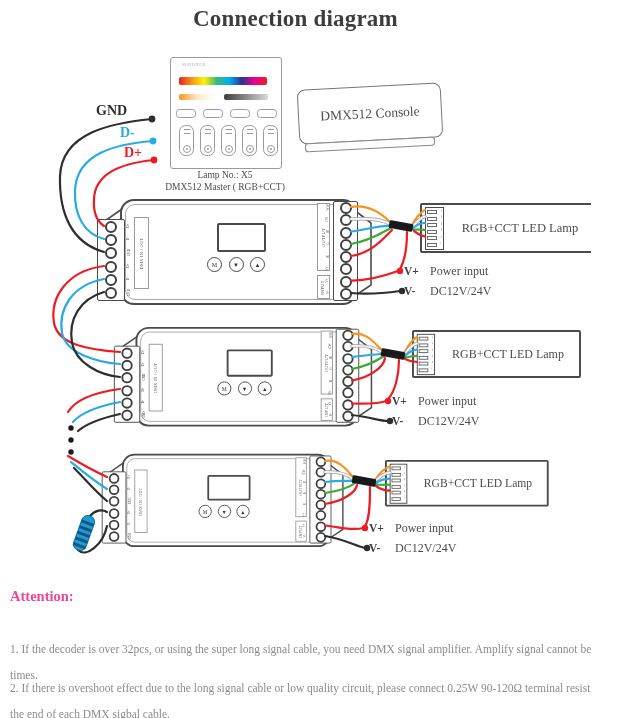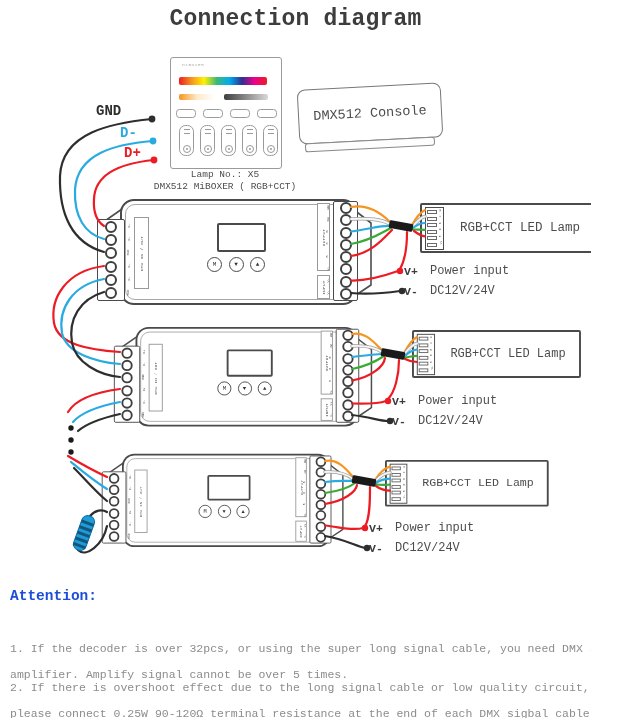--- a/index.html
+++ b/index.html
@@ -1,17 +1,17 @@
 <!DOCTYPE html>
 <html style="--wire_black: #2e2e2e; --wire_red: #ed1c24; --wire_blue: #29abe2; --wire_orange: #f7941d; --wire_green: #3aaa35; --resistor_blue: #1e9cd7; --outline: #4a4a4a;"><head>
 <meta charset="utf-8">
 <style>
   html,body{margin:0;padding:0;background:#fff;}
   .canvas{position:relative;width:591px;height:718px;background:#fff;overflow:hidden;
-          font-family:Liberation Mono, monospace;color:#4d4d4d;}
+          font-family:Liberation Serif, serif;color:#4d4d4d;}
   .abs{position:absolute;}
   
   .title{left:0;top:6px;width:100%;text-align:center;font-size:23px;font-weight:bold;color:#3d3d3d;letter-spacing:.2px;}
   
   .remote{left:170px;top:57px;width:110px;height:110px;border:1.2px solid #9a9a9a;border-radius:3px;background:#fff;}
   .brand{left:11px;top:4px;font-size:8px;transform:scale(.55);transform-origin:left top;color:#b0b0b0;letter-spacing:1px;}
   .rainbow{left:8px;top:19px;width:88px;height:8px;border-radius:2px;
     background:linear-gradient(90deg,#ed1c24,#f7941d,#fff200,#3cb878,#00aeef,#2e3192,#ec008c,#ed1c24);}
   .cct{left:8px;top:36px;width:36px;height:6px;border-radius:2px;background:linear-gradient(90deg,#f7941d,#ffe9c9,#ffffff);}
   .bright{left:53px;top:36px;width:44px;height:6px;border-radius:2px;background:linear-gradient(90deg,#3f3f3f,#8a8a8a,#d9d9d9);}
@@ -83,21 +83,21 @@
   .wire{fill:none;stroke-width:2.2px;stroke-linecap:round;}
   .w-black{stroke:var(--wire_black);}
   .w-red{stroke:var(--wire_red);}
   .w-blue{stroke:var(--wire_blue);}
   .w-orange{stroke:var(--wire_orange);}
   .w-green{stroke:var(--wire_green);}
   .w-white-o{stroke:#9e9e9e;stroke-width:3.4px;fill:none;stroke-linecap:round;}
   .w-white-i{stroke:#f5f5f5;stroke-width:1.8px;fill:none;stroke-linecap:round;}
   .ear{fill:#fff;stroke:#4d4d4d;stroke-width:1.6px;stroke-linejoin:round;}
   
-  .att-head{left:10px;top:588px;font-size:14.5px;font-weight:bold;color:#1d4ed8;}
+  .att-head{left:10px;top:588px;font-size:14.5px;font-weight:bold;color:#ec4899;}
   .att-p{left:10px;width:622px;font-size:11.5px;line-height:26px;color:#8c8c8c;}
   .att-p1{top:636px;}
   .att-p2{top:675px;}
 </style>
 </head>
 <body>
 
 <div class="canvas">
 
   <div class="abs title">Connection diagram</div>
@@ -132,21 +132,21 @@
         <div class="knob"></div>
       </div>
     <div class="abs slider" style="left:92px;">
         <div class="dash" style="top:3px;"></div>
         <div class="dash" style="top:7px;"></div>
         <div class="knob"></div>
       </div>
   </div>
   <div class="abs modeltxt layer">
     <div>Lamp No.: X5</div>
-    <div>DMX512 MiBOXER ( RGB+CCT)</div>
+    <div>DMX512 Master ( RGB+CCT)</div>
   </div>
 
   <div class="abs console layer">
       <span>DMX512 Console</span>
     </div>
   <div class="abs consolebase layer"></div>
 
   <div class="abs siglabel lbl-gnd layer">GND</div>
   <div class="abs siglabel lbl-dminus layer">D-</div>
   <div class="abs siglabel lbl-dplus layer">D+</div>

